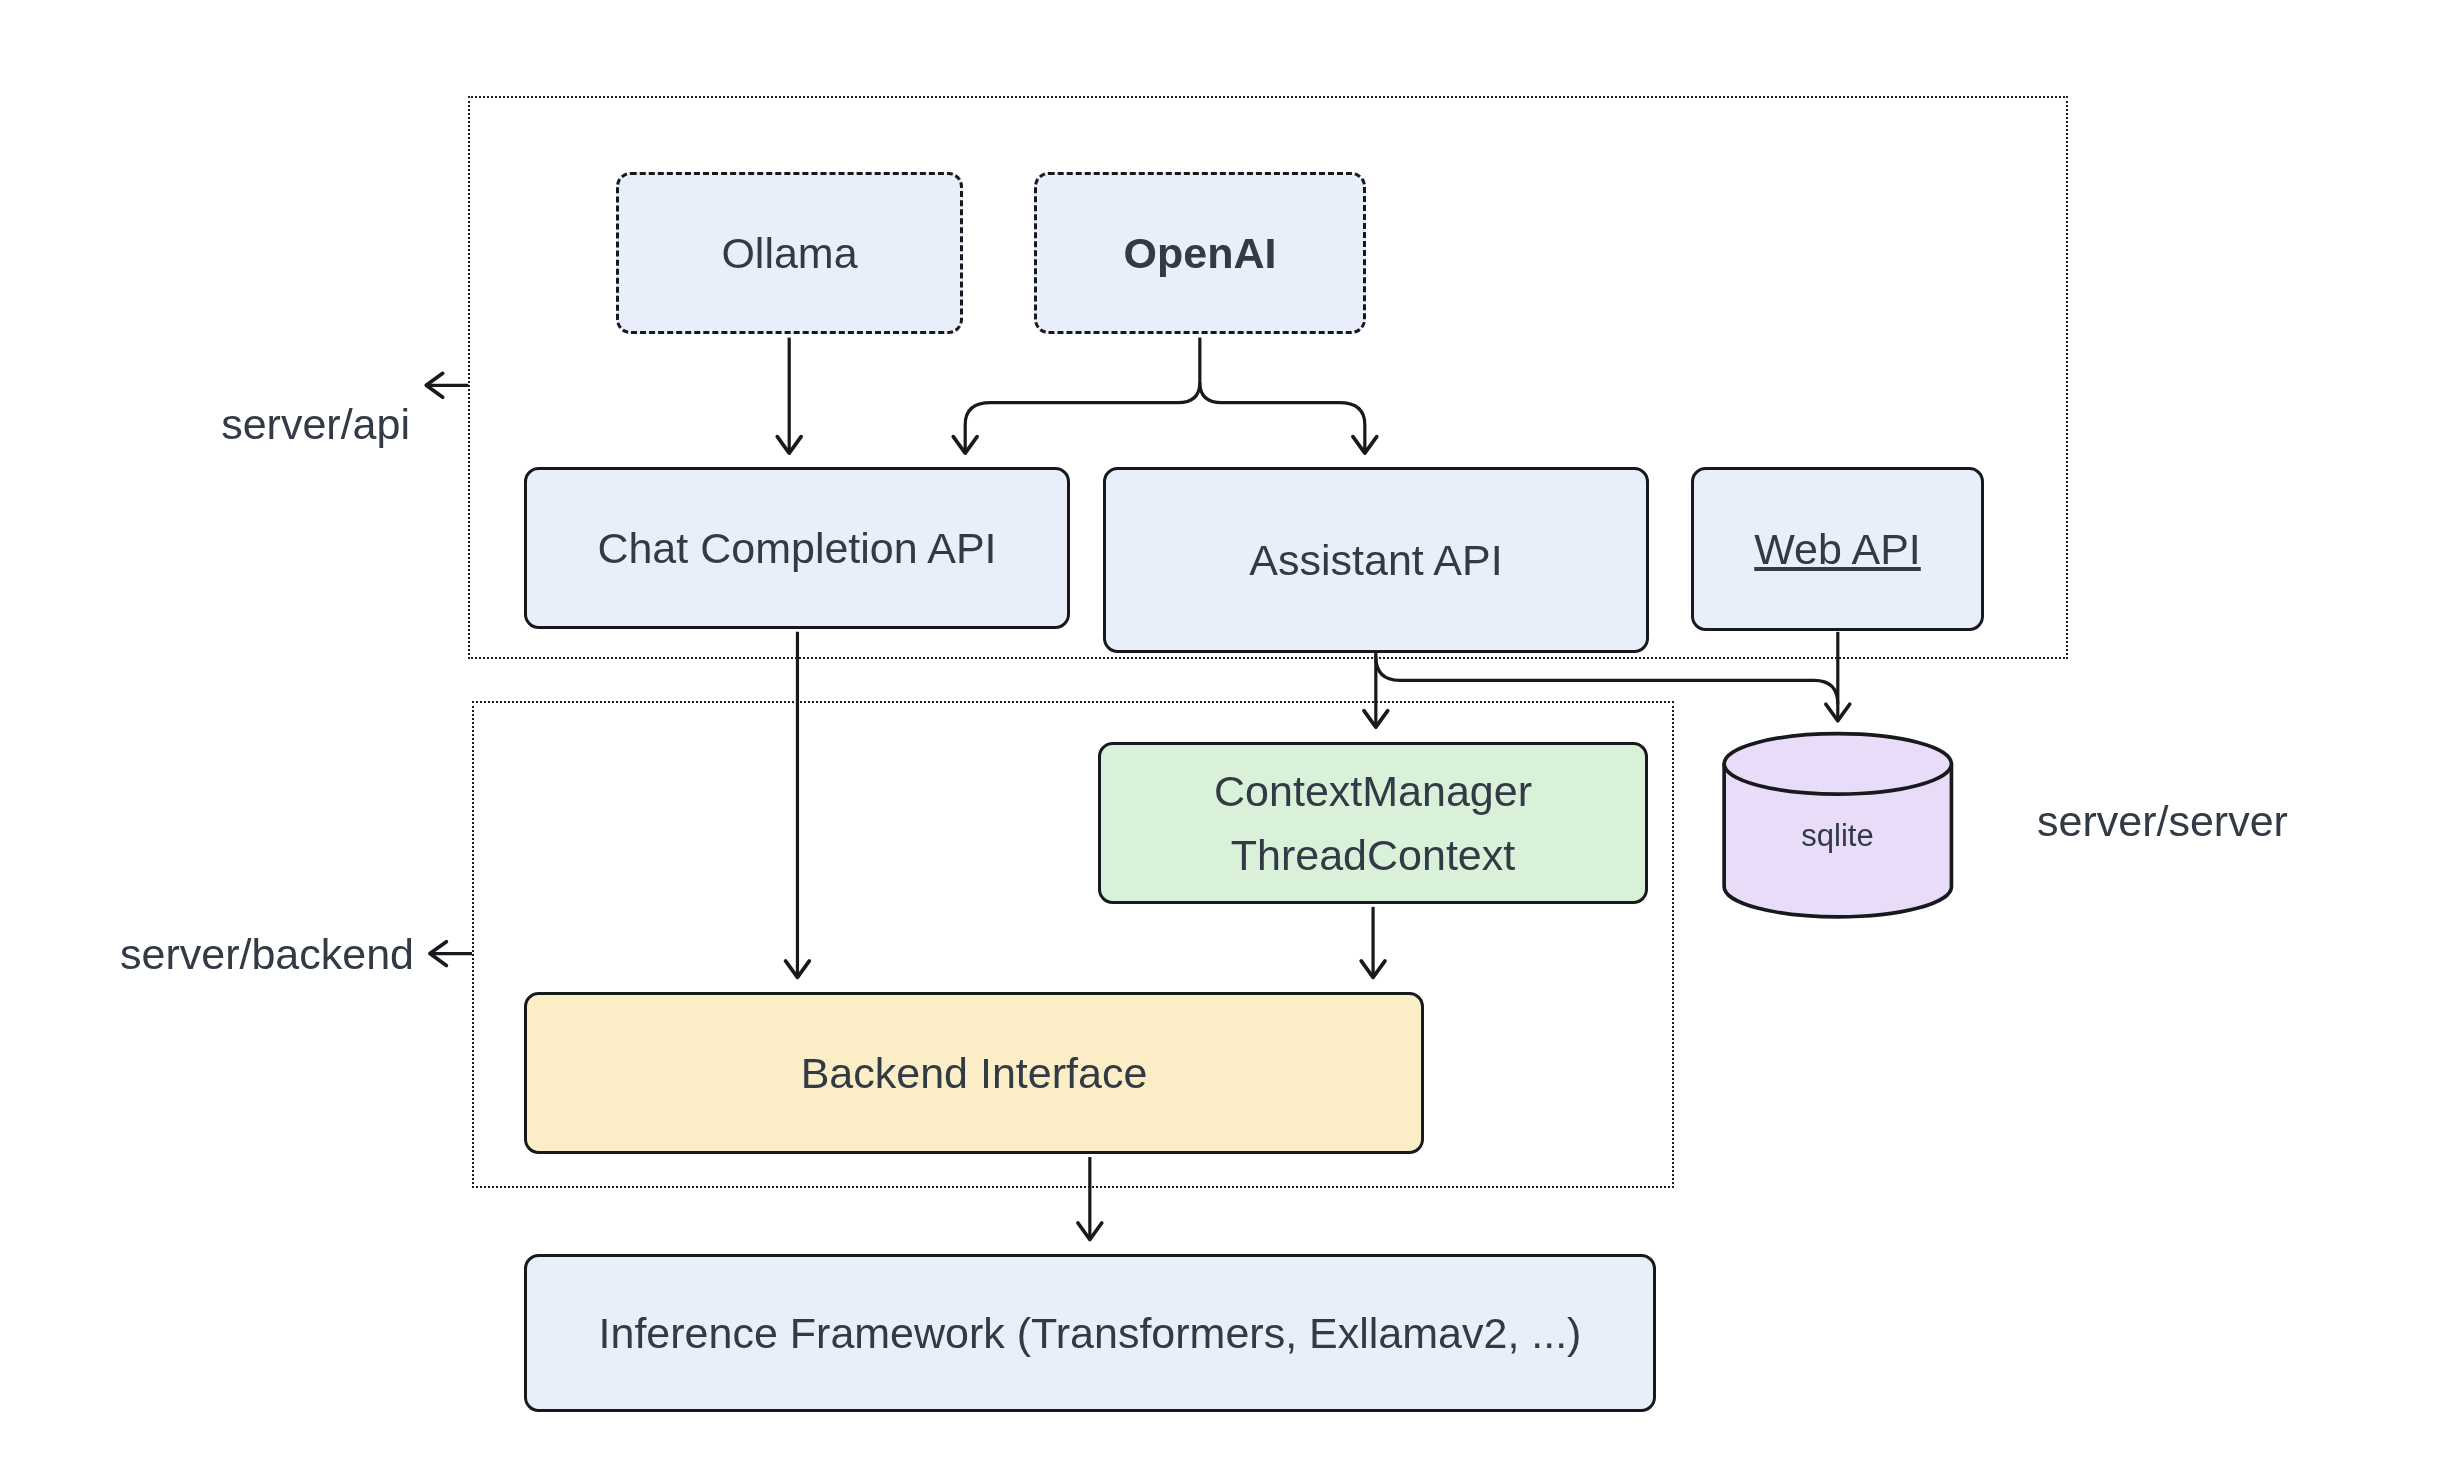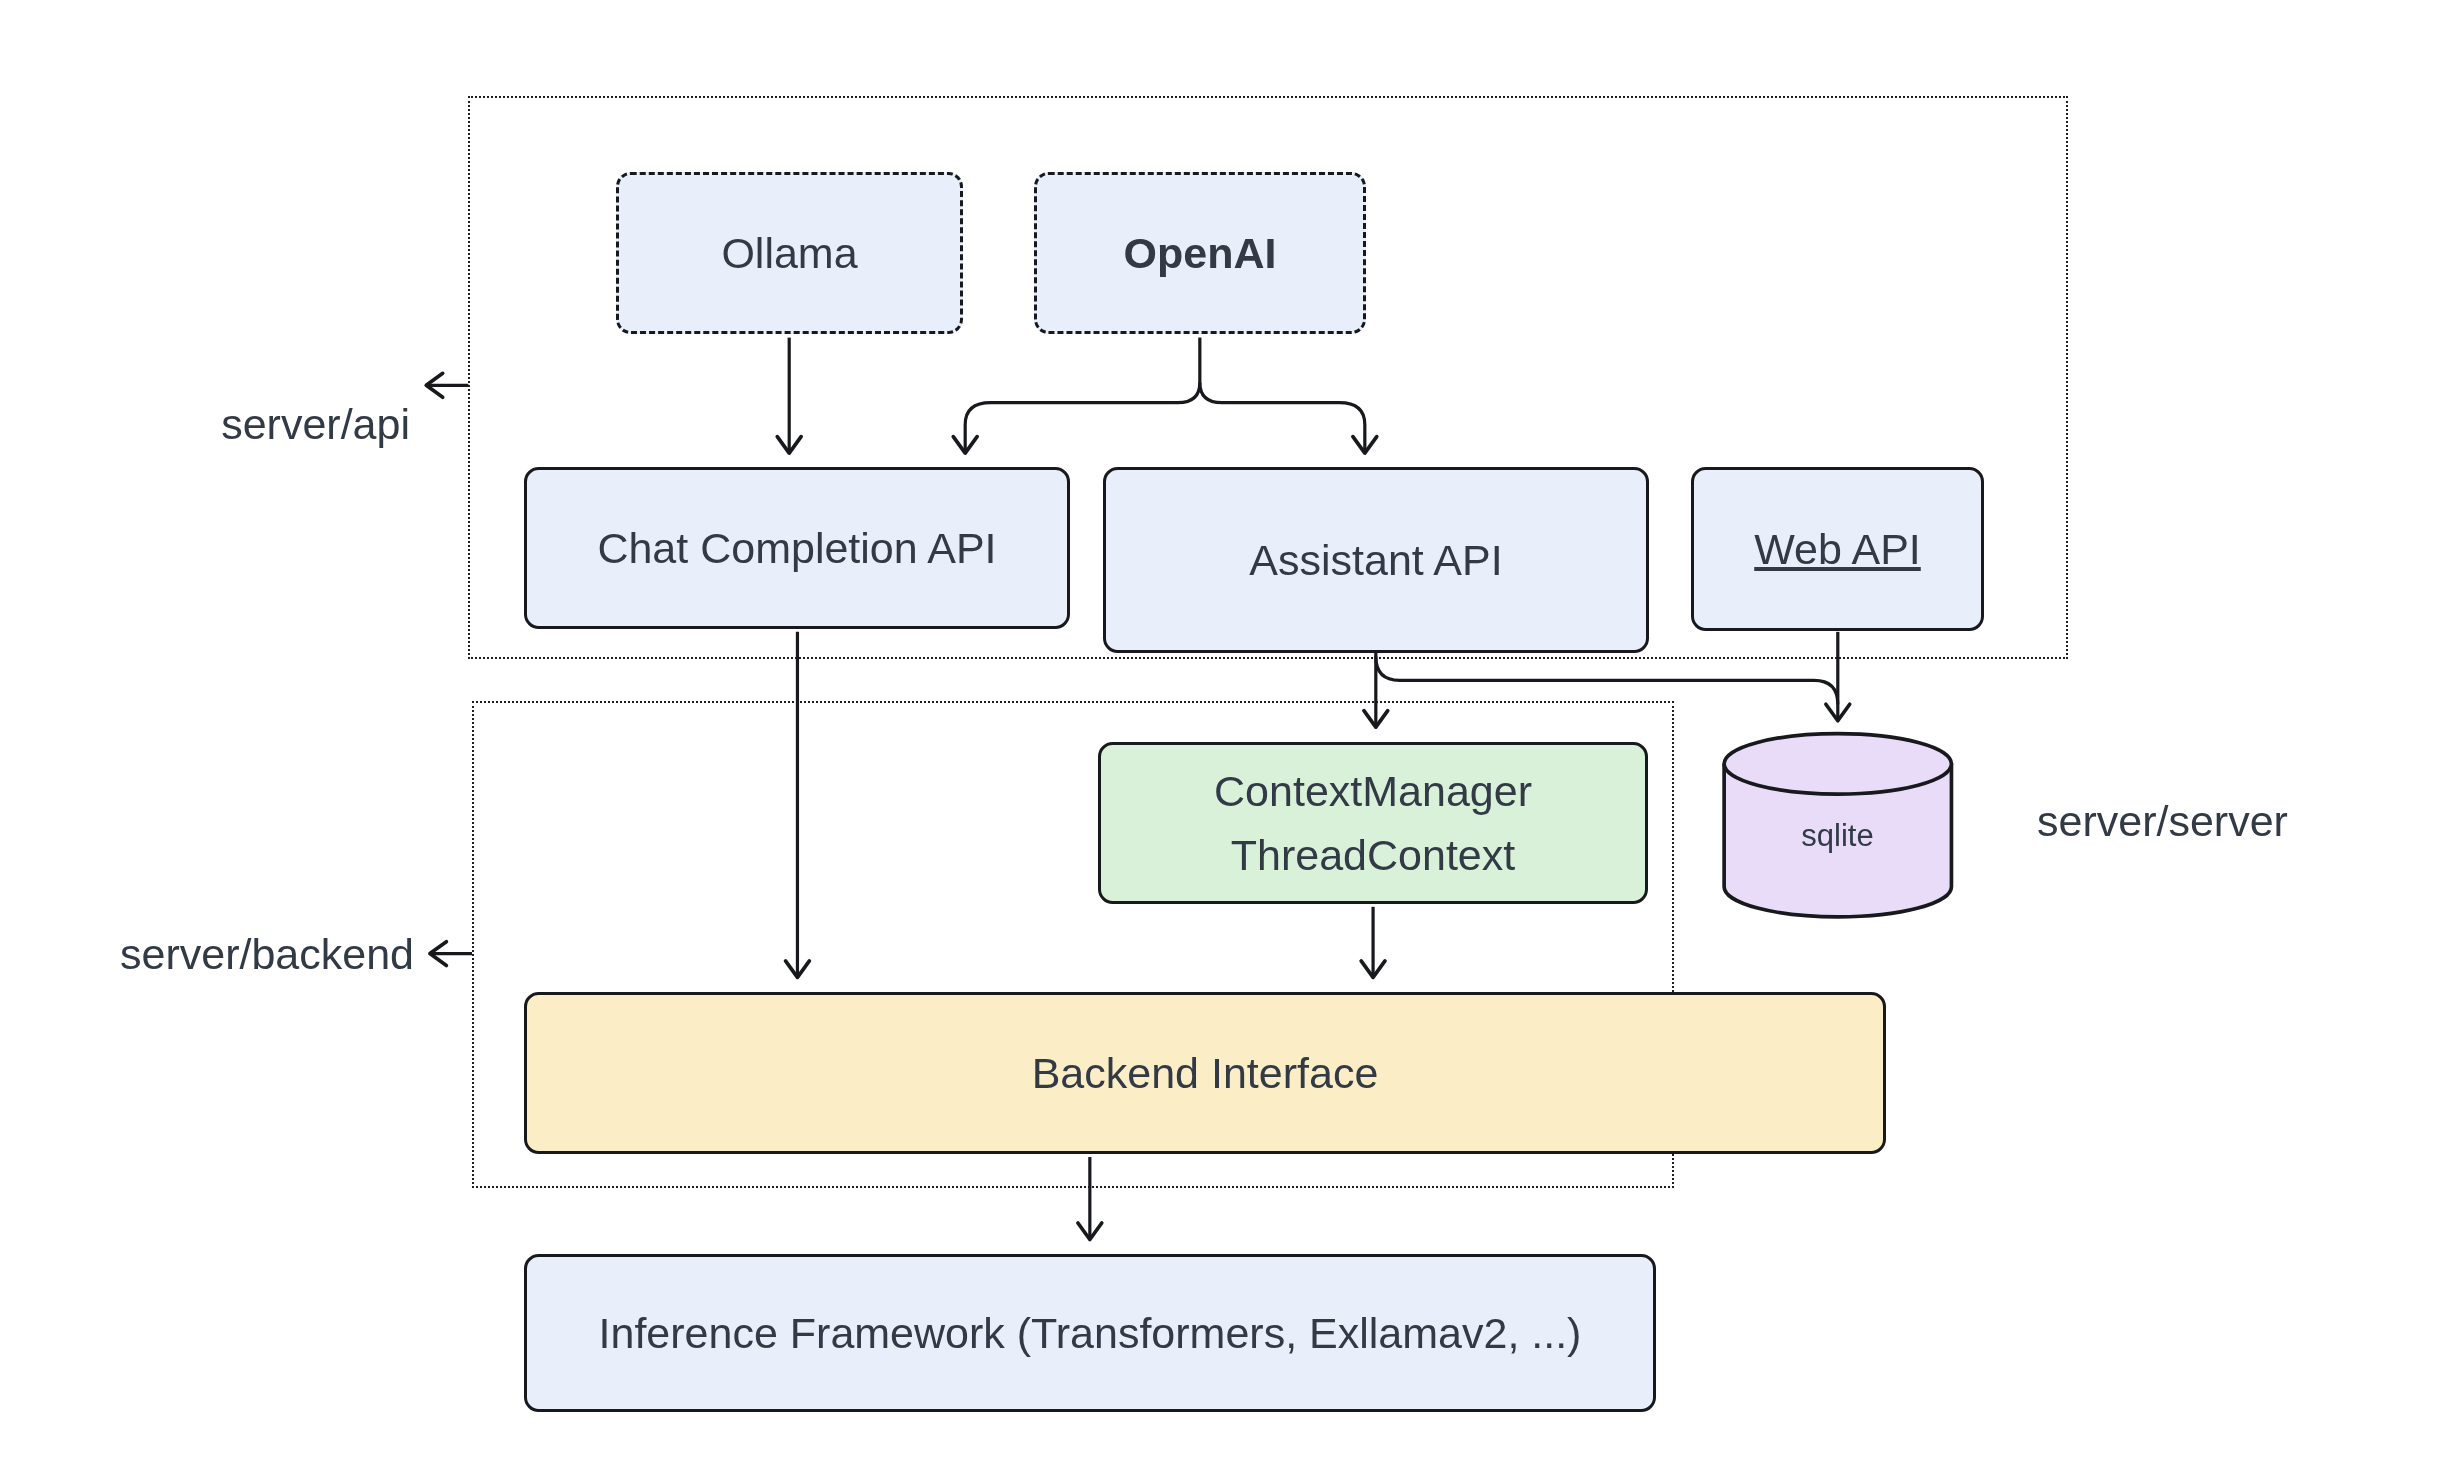--- a/index.html
+++ b/index.html
@@ -39,21 +39,21 @@
   .node.dashed{border-style:dashed;}
   .node.green{background:var(--node-green);}
   .node.yellow{background:var(--node-yellow);}
 
   #node-ollama{left:616px;top:172px;width:347px;height:162px;}
   #node-openai{left:1034px;top:172px;width:332px;height:162px;font-weight:bold;}
   #node-chat{left:524px;top:467px;width:546px;height:162px;}
   #node-assistant{left:1103px;top:467px;width:546px;height:186px;}
   #node-webapi{left:1691px;top:467px;width:293px;height:164px;text-decoration:underline;}
   #node-context{left:1098px;top:742px;width:550px;height:162px;}
-  #node-backend{left:524px;top:992px;width:1362px;height:162px;}
+  #node-backend{left:524px;top:992px;width:900px;height:162px;}
   #node-inference{left:524px;top:1254px;width:1132px;height:158px;}
 
   .cyl-label{
     position:absolute;left:1724px;top:799px;width:227px;height:73px;z-index:4;
     display:flex;align-items:center;justify-content:center;font-size:31px;
   }
 
   .side-label{
     position:absolute;z-index:3;font-size:43px;line-height:48px;height:48px;
     display:block;white-space:nowrap;

